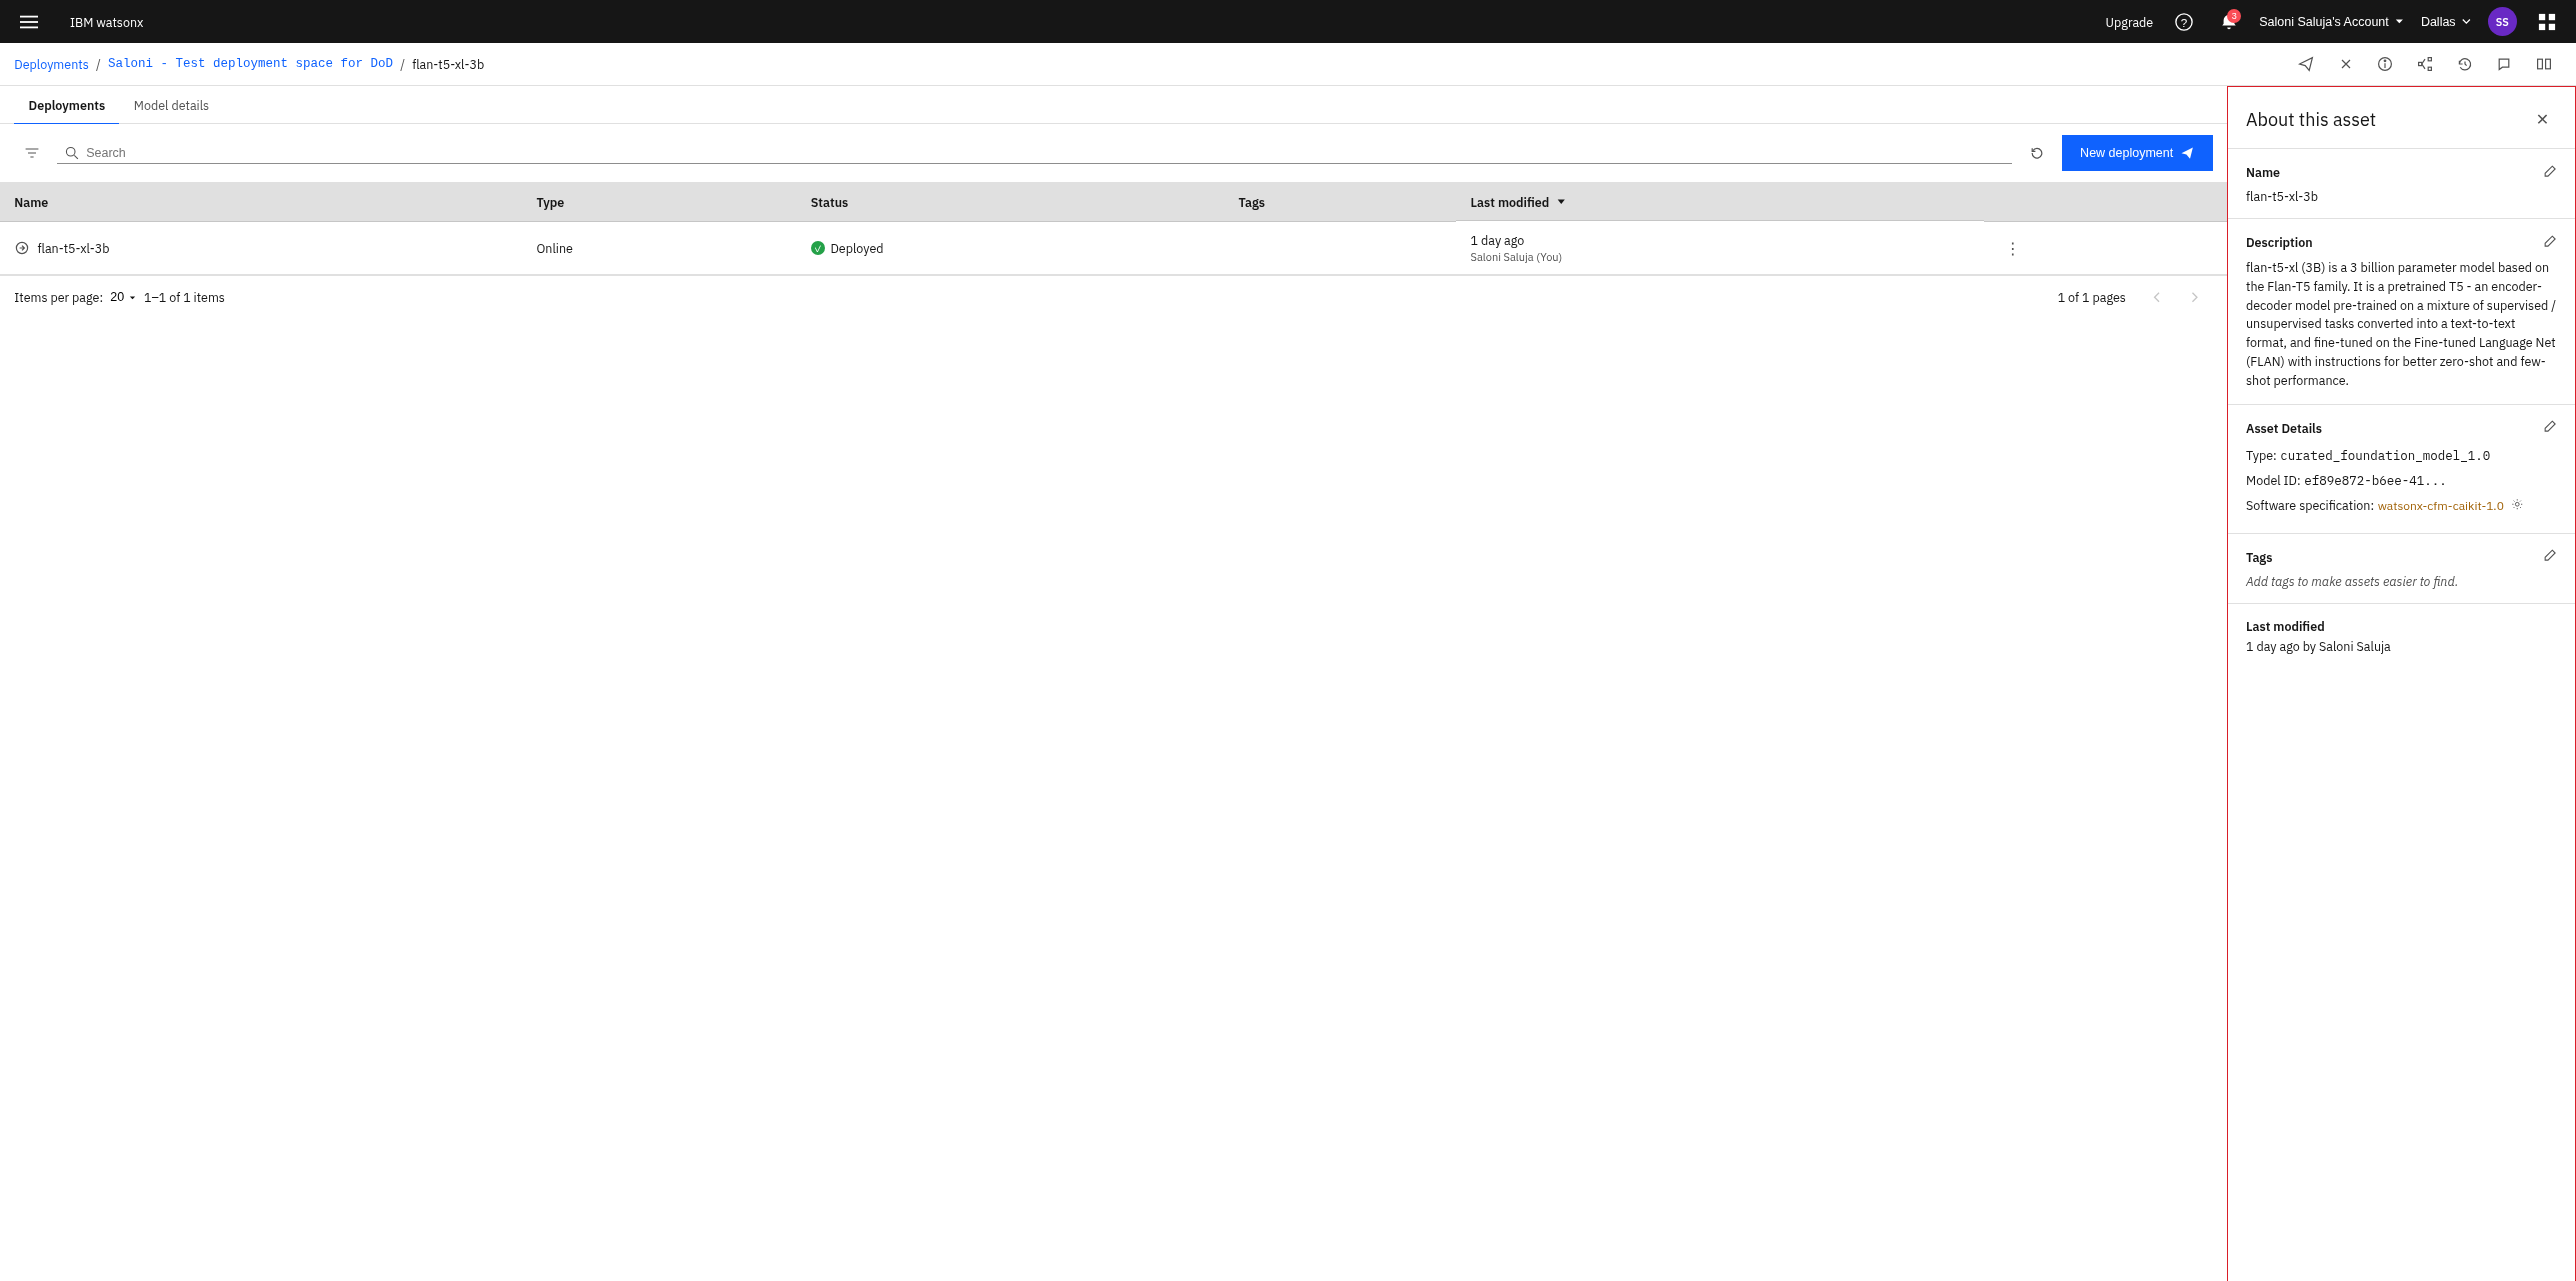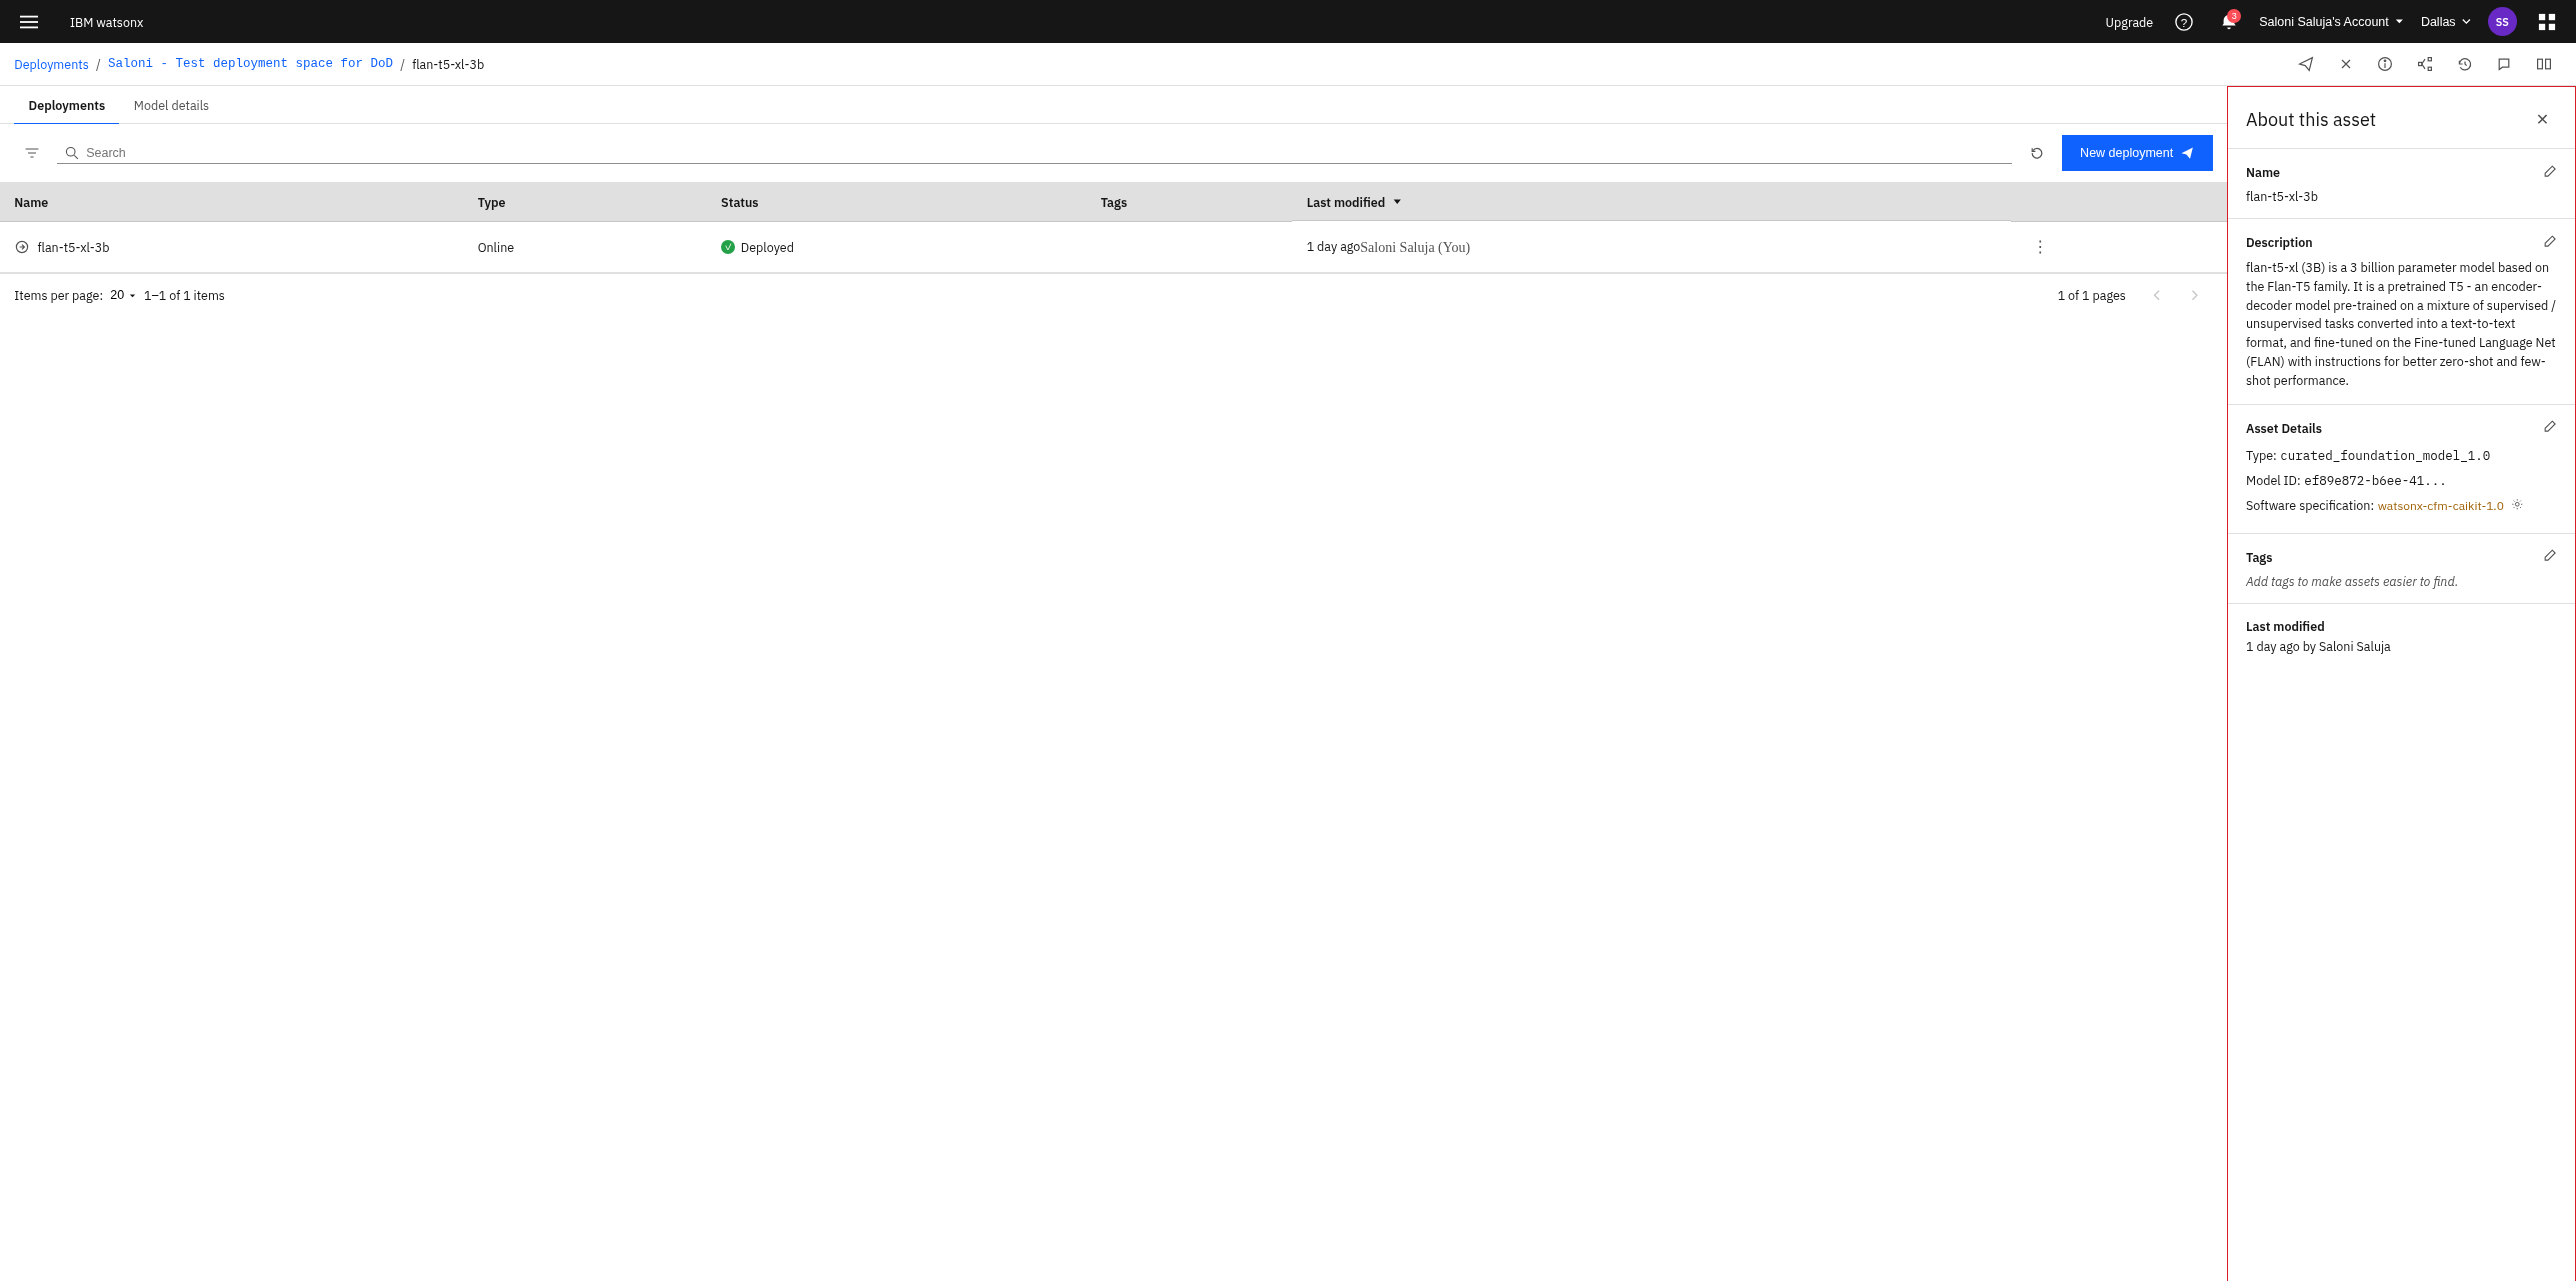--- a/index.html
+++ b/index.html
@@ -59,22 +59,22 @@
     .new-deployment-btn { background: #0f62fe; color: #fff; border: none; padding: 9px 18px; cursor: pointer; font-size: 12.5px; display: flex; align-items: center; gap: 7.2px; height: 36px; white-space: nowrap; }
 
     
     .data-table { width: 100%; border-collapse: collapse; }
     .data-table thead { background: #e0e0e0; }
     .data-table th { text-align: left; padding: 10.7px 14.3px; font-size: 12.5px; font-weight: 600; color: #161616; border-bottom: 0.9px solid #c6c6c6; cursor: pointer; }
     .data-table td { padding: 10.7px 14.3px; font-size: 12.5px; border-bottom: 0.9px solid #e0e0e0; vertical-align: middle; }
     .status-badge { display: flex; align-items: center; gap: 5.4px; }
     .status-dot { width: 14.3px; height: 14.3px; border-radius: 50%; background: #24a148; display: flex; align-items: center; justify-content: center; }
     .status-dot::after { content: '✓'; color: #fff; font-size: 9px; }
-    .last-modified-cell { display: flex; }
-    .last-modified-user { font-size: 14px; color: #525252; margin-top: 1.8px; font-family: Liberation Serif, serif; }
+    .last-modified-cell { display: flex; flex-direction: column; }
+    .last-modified-user { font-size: 11px; color: #525252; margin-top: 1.8px; }
     .overflow-btn { background: none; border: none; cursor: pointer; color: #525252; font-size: 16px; width: 29px; height: 29px; display: flex; align-items: center; justify-content: center; }
 
     
     .pagination { display: flex; align-items: center; justify-content: space-between; padding: 0 14.3px; height: 43px; border-top: 0.9px solid #e0e0e0; background: #fff; position: sticky; bottom: 0; }
     .items-per-page { display: flex; align-items: center; gap: 7.2px; font-size: 12.5px; }
     .items-select { border: none; background: none; font-size: 12.5px; cursor: pointer; display: flex; align-items: center; gap: 3.6px; }
     .page-nav { display: flex; gap: 1.8px; }
     .page-nav-btn { background: none; border: none; cursor: pointer; width: 36px; height: 36px; display: flex; align-items: center; justify-content: center; color: #161616; }
     .page-nav-btn:disabled { color: #c6c6c6; cursor: not-allowed; }
 

